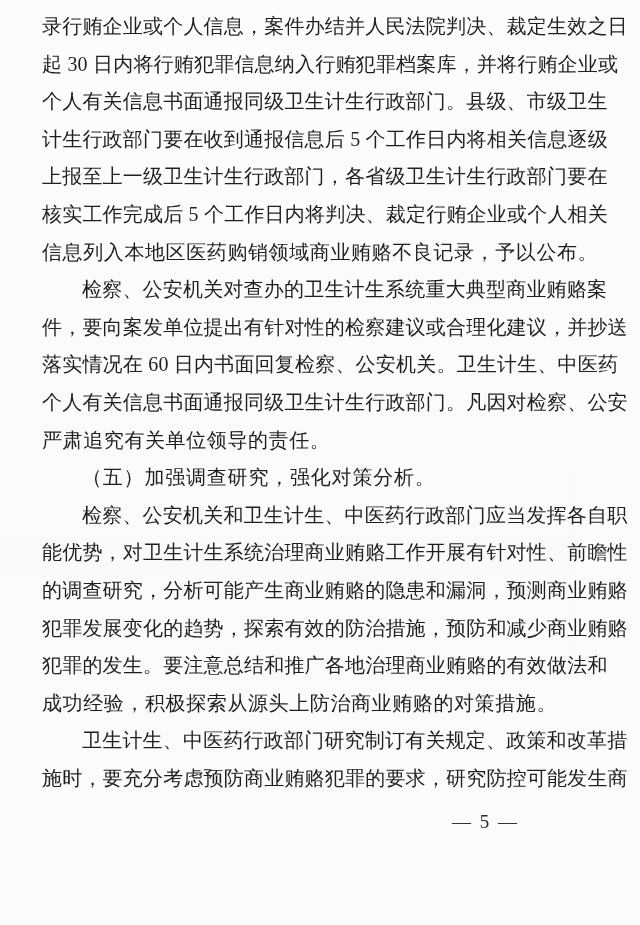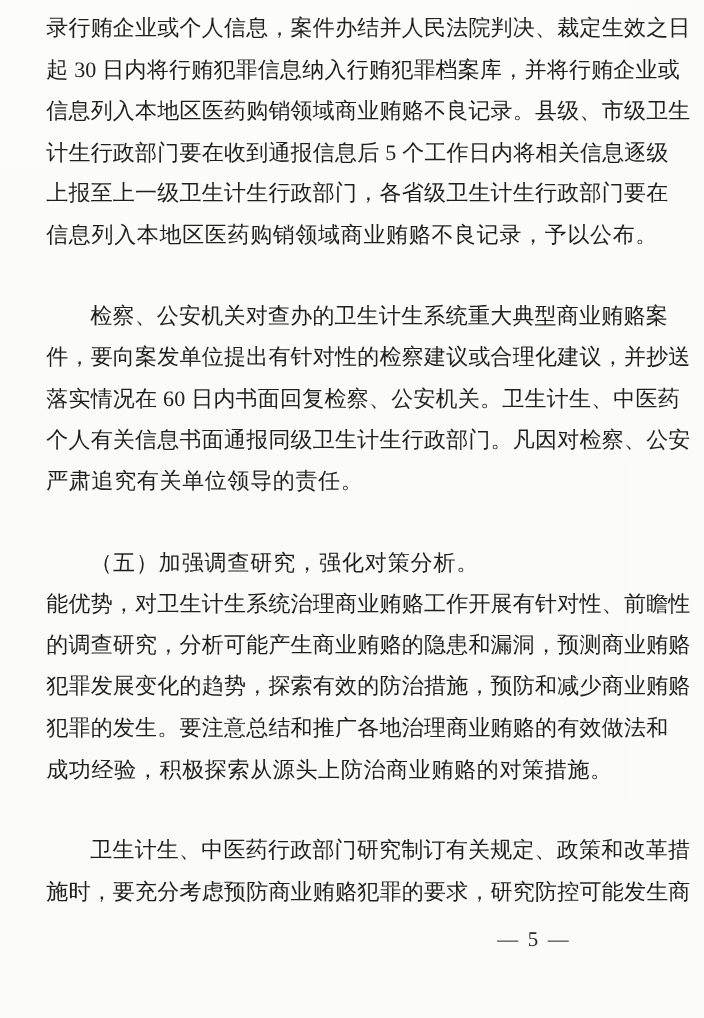--- a/index.html
+++ b/index.html
@@ -36,21 +36,20 @@
     letter-spacing: 0.2px;
     -webkit-font-smoothing: antialiased;
   }
   .line.no-just {
     text-align: left;
     text-align-last: left;
     letter-spacing: 0.6px;
   }
   .line.indent {
     padding-left: 40px;
-    margin-top: 36px;
   }
   .line.heading {
     font-weight: normal;
     letter-spacing: 0.8px;
   }
   .page-number {
     margin-top: 14px;
     text-align: right;
     padding-right: 28px;
     font-size: 19px;
@@ -58,30 +57,32 @@
     letter-spacing: 2px;
   }
 </style>
 </head>
 <body>
 
 <div class="page">
   <div class="text-block">
     <div class="line">录行贿企业或个人信息，案件办结并人民法院判决、裁定生效之日</div>
     <div class="line">起 30 日内将行贿犯罪信息纳入行贿犯罪档案库，并将行贿企业或</div>
-    <div class="line">信息列入本地区医药购销领域商业贿赂不良记录。县级、市级卫生</div>
+    <div class="line">个人有关信息书面通报同级卫生计生行政部门。县级、市级卫生</div>
     <div class="line">计生行政部门要在收到通报信息后 5 个工作日内将相关信息逐级</div>
     <div class="line">上报至上一级卫生计生行政部门，各省级卫生计生行政部门要在</div>
+    <div class="line">核实工作完成后 5 个工作日内将判决、裁定行贿企业或个人相关</div>
     <div class="line no-just">信息列入本地区医药购销领域商业贿赂不良记录，予以公布。</div>
     <div class="line indent">检察、公安机关对查办的卫生计生系统重大典型商业贿赂案</div>
     <div class="line">件，要向案发单位提出有针对性的检察建议或合理化建议，并抄送</div>
     <div class="line">落实情况在 60 日内书面回复检察、公安机关。卫生计生、中医药</div>
     <div class="line">个人有关信息书面通报同级卫生计生行政部门。凡因对检察、公安</div>
     <div class="line no-just">严肃追究有关单位领导的责任。</div>
     <div class="line no-just indent heading">（五）加强调查研究，强化对策分析。</div>
+    <div class="line indent">检察、公安机关和卫生计生、中医药行政部门应当发挥各自职</div>
     <div class="line">能优势，对卫生计生系统治理商业贿赂工作开展有针对性、前瞻性</div>
     <div class="line">的调查研究，分析可能产生商业贿赂的隐患和漏洞，预测商业贿赂</div>
     <div class="line">犯罪发展变化的趋势，探索有效的防治措施，预防和减少商业贿赂</div>
     <div class="line">犯罪的发生。要注意总结和推广各地治理商业贿赂的有效做法和</div>
     <div class="line no-just">成功经验，积极探索从源头上防治商业贿赂的对策措施。</div>
     <div class="line indent">卫生计生、中医药行政部门研究制订有关规定、政策和改革措</div>
     <div class="line">施时，要充分考虑预防商业贿赂犯罪的要求，研究防控可能发生商</div>
   </div>
   <div class="page-number">— 5 —</div>
 </div>

